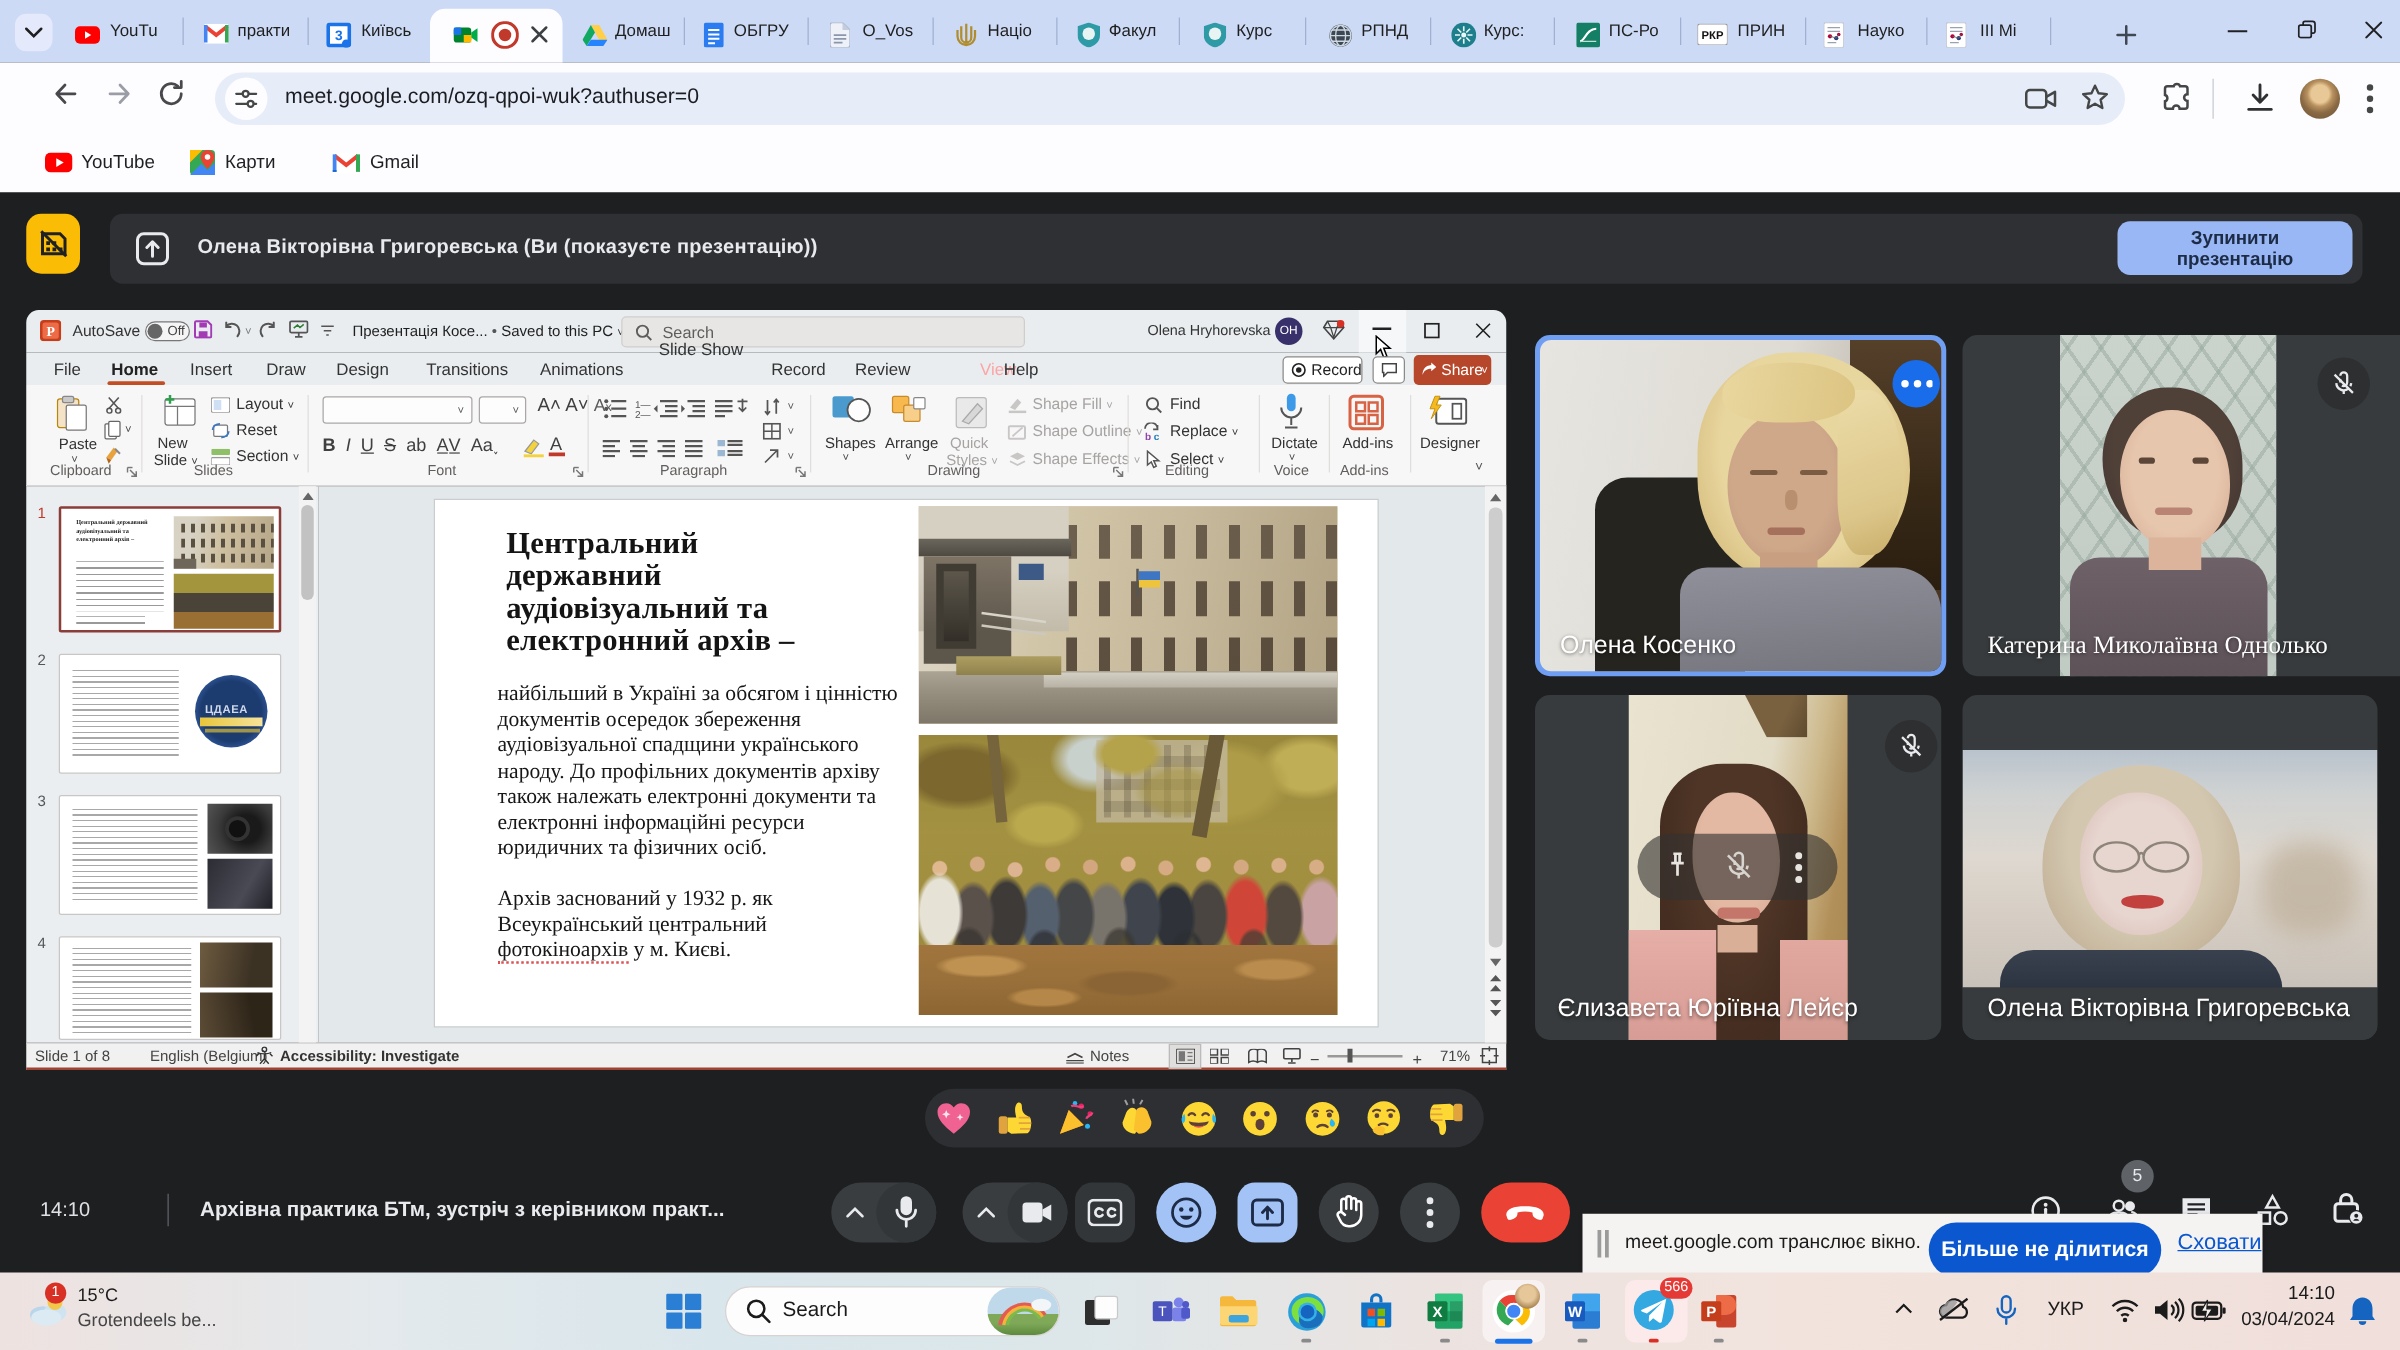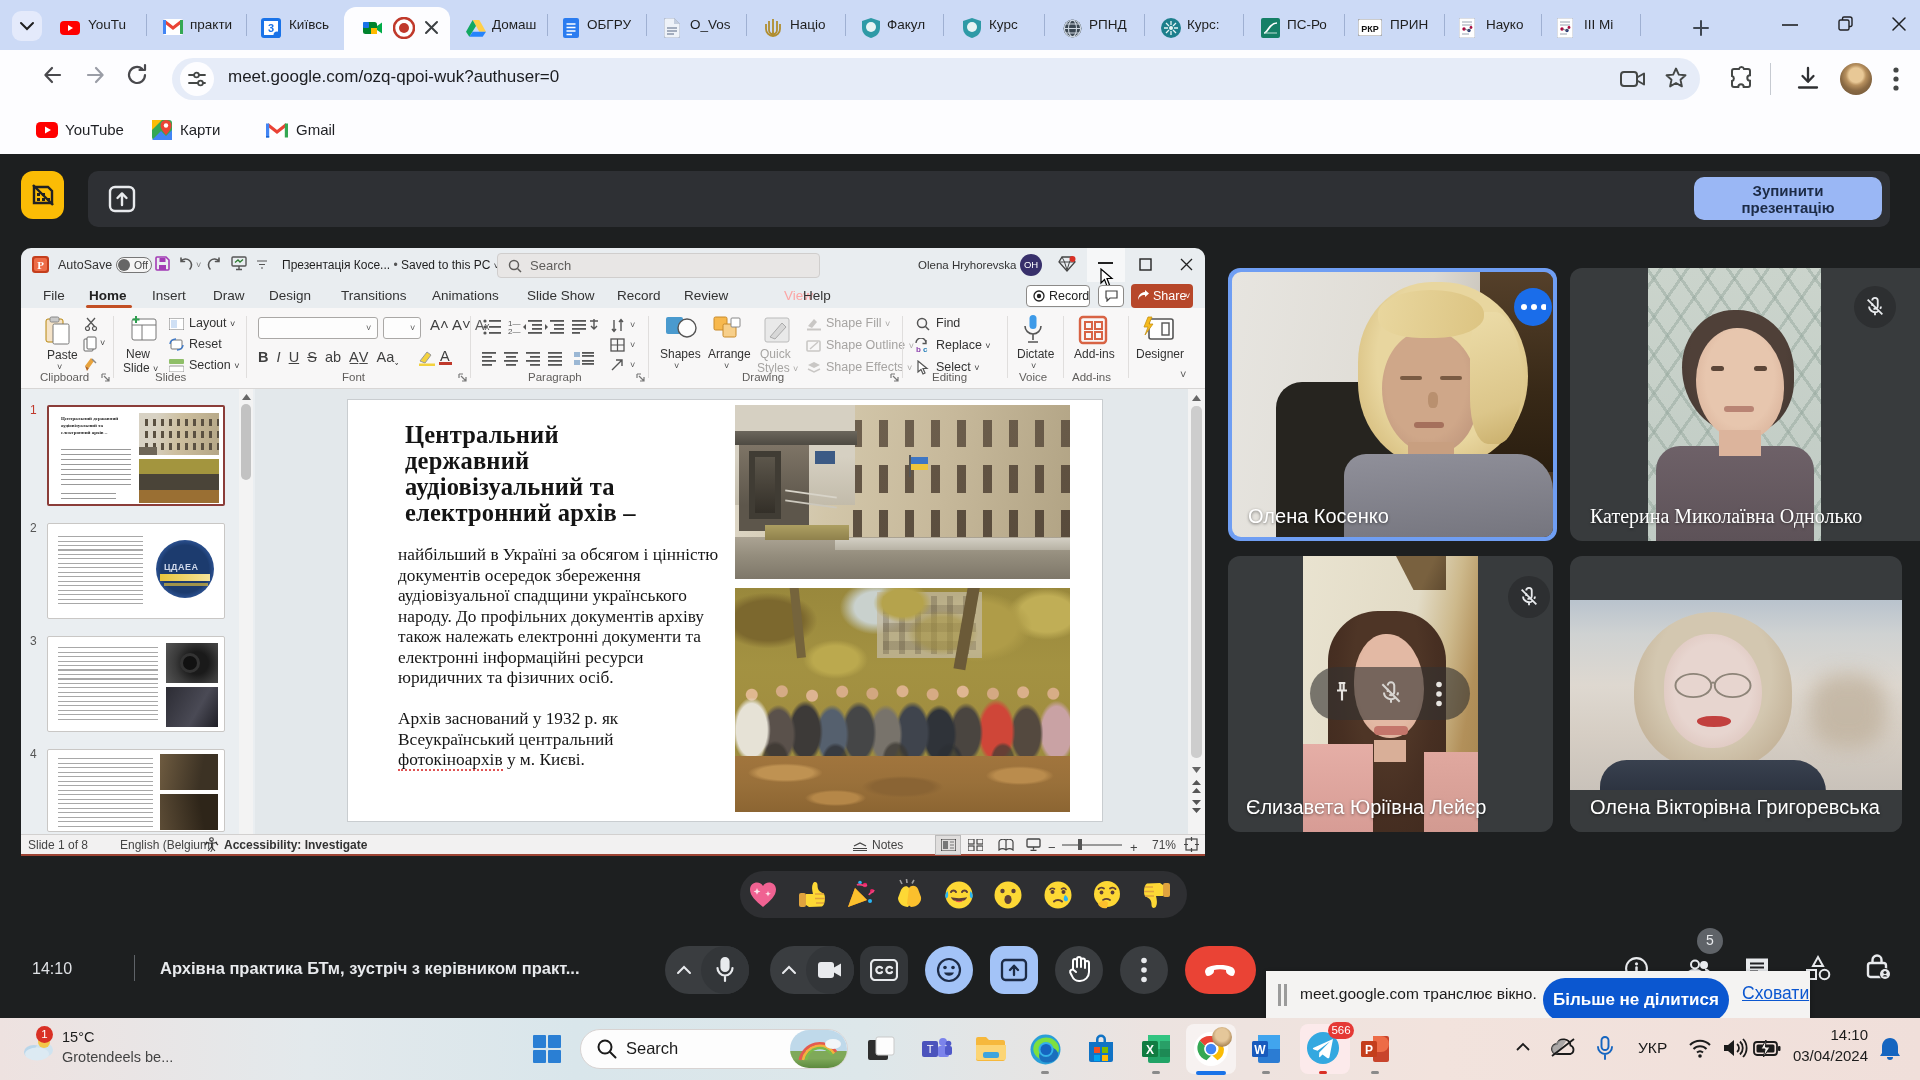--- a/index.html
+++ b/index.html
@@ -259,20 +259,21 @@
         <rect x="11" y="15" width="3" height="3"></rect>
         <rect x="16" y="15" width="3" height="3"></rect>
       </g>
       <path d="M2 2 L22 22" stroke="#202124" stroke-width="2.4"></path>
     </svg>
   <div class="abs" style="left:88px;top:171px;width:1802px;height:56px;border-radius:10px;background:#2e3034;"></div>
   <svg class="abs" style="left:108px;top:185px" width="28" height="28" viewBox="0 0 28 28">
       <rect x="2" y="2" width="24" height="24" rx="5" fill="none" stroke="#e8eaed" stroke-width="2.4"></rect>
       <path d="M14 20 V9 M9.5 13 L14 8.4 L18.5 13" stroke="#e8eaed" stroke-width="2.4" fill="none" stroke-linecap="round" stroke-linejoin="round"></path>
     </svg>
+  <div class="abs" style="left:158px;top:189px;font-size:16px;font-weight:bold;color:#e8eaed;letter-spacing:.2px;">Олена Вікторівна Григоревська (Ви (показуєте презентацію))</div>
   <div class="abs" style="left:1694px;top:177px;width:188px;height:43px;border-radius:10px;background:#9ab7f5;"></div>
   <div class="abs" style="left:1694px;top:182px;width:188px;text-align:center;font-size:15px;font-weight:bold;color:#1c2b46;line-height:17px;">Зупинити<br>презентацію</div>
 
   
   <div class="abs" style="left:21px;top:248px;width:1184px;height:34px;background:#e9edf0;border-radius:10px 10px 0 0;"></div>
   <div class="abs" style="left:21px;top:282px;width:1184px;height:26px;background:#e9edf0;"></div>
   <div class="abs" style="left:21px;top:308px;width:1184px;height:81px;background:#f8f7f7;border-bottom:1px solid #d8d6d5;"></div>
   <div class="abs" style="left:21px;top:389px;width:234px;height:445px;background:#eaeef1;"></div>
   <div class="abs" style="left:255px;top:389px;width:950px;height:445px;background:#e3e8eb;"></div>
   <div class="abs" style="left:21px;top:834px;width:1184px;height:22px;background:#f2f1f1;border-top:1px solid #d2d0cf;border-bottom:2px solid #9e4434;"></div>
@@ -333,21 +334,21 @@
     </svg>
   
   <div class="abs" style="left:43px;top:288px;font-size:13.5px;color:#333;">File</div>
   <div class="abs" style="left:89px;top:288px;font-size:13.5px;color:#222;font-weight:bold;">Home</div>
   <div class="abs" style="left:86px;top:305px;width:46px;height:3px;background:#c24f24;border-radius:2px;"></div>
   <div class="abs" style="left:152px;top:288px;font-size:13.5px;color:#333;">Insert</div>
   <div class="abs" style="left:213px;top:288px;font-size:13.5px;color:#333;">Draw</div>
   <div class="abs" style="left:269px;top:288px;font-size:13.5px;color:#333;">Design</div>
   <div class="abs" style="left:341px;top:288px;font-size:13.5px;color:#333;">Transitions</div>
   <div class="abs" style="left:432px;top:288px;font-size:13.5px;color:#333;">Animations</div>
-  <div class="abs" style="left:527px;top:288px;font-size:13.5px;color:#333;">Slide Show</div>
+  <div class="abs" style="left:527px;top:272px;font-size:13.5px;color:#333;">Slide Show</div>
   <div class="abs" style="left:617px;top:288px;font-size:13.5px;color:#333;">Record</div>
   <div class="abs" style="left:684px;top:288px;font-size:13.5px;color:#333;">Review</div>
   <div class="abs" style="left:752px;top:288px;font-size:13.5px;color:#fca5a5;margin-left:32px;">View</div>
   <div class="abs" style="left:803px;top:288px;font-size:13.5px;color:#333;">Help</div>
   <div class="abs" style="left:1026px;top:285px;width:64px;height:22px;background:#fff;border:1px solid #8c8a88;border-radius:4px;"></div>
   <svg class="abs" style="left:1033px;top:290px" width="12" height="12">
       <circle cx="6" cy="6" r="5" fill="none" stroke="#222" stroke-width="1.3"></circle>
       <circle cx="6" cy="6" r="2.2" fill="#222"></circle>
     </svg>
   <div class="abs" style="left:1049px;top:289px;font-size:12.5px;color:#222;">Record</div>

